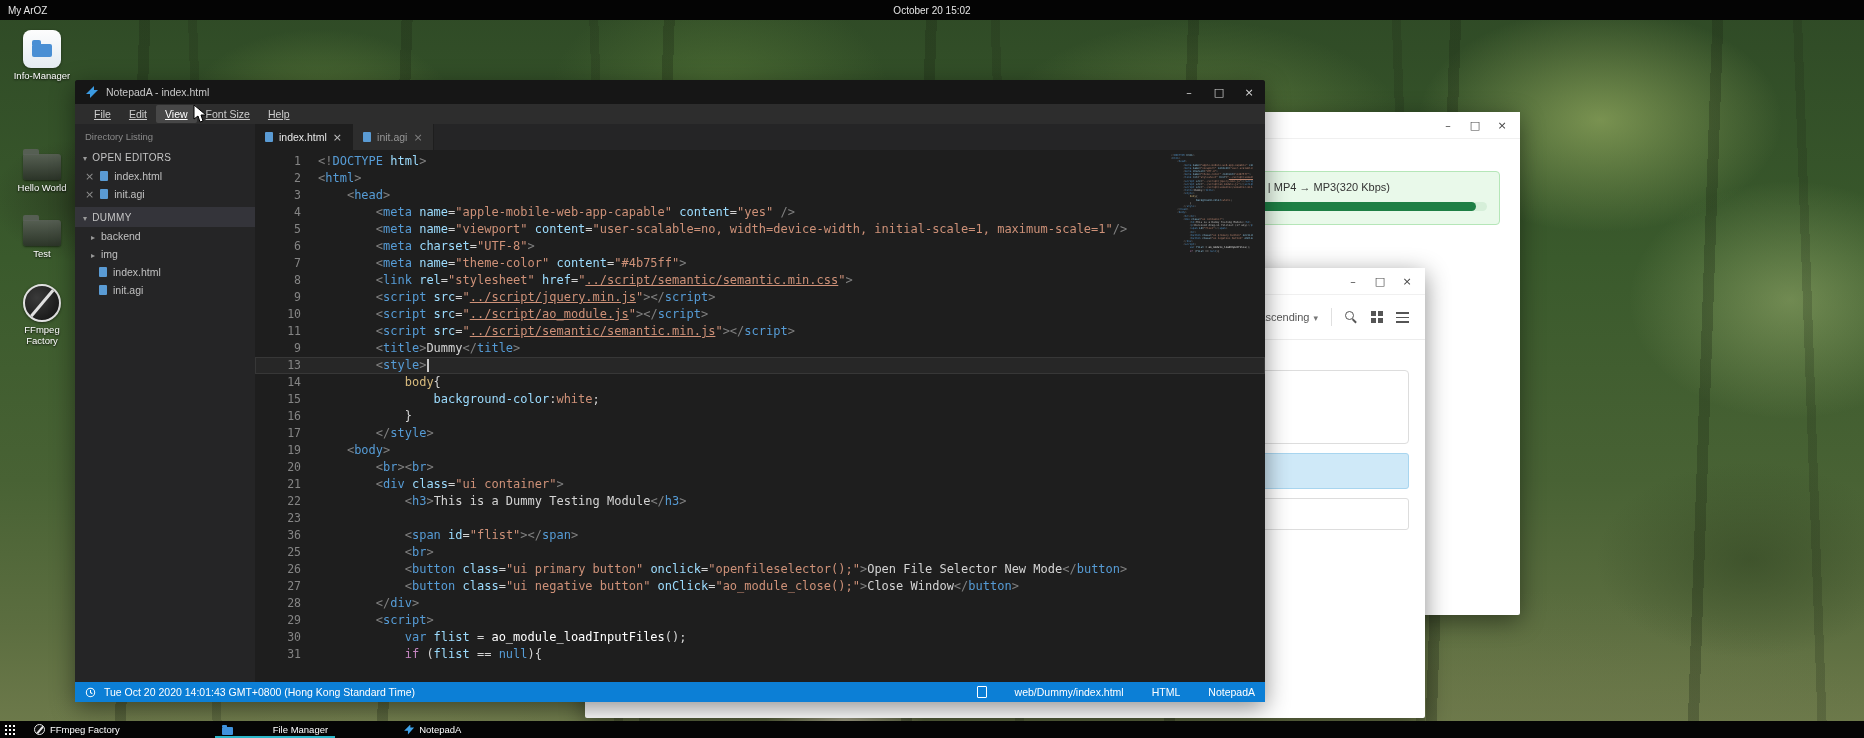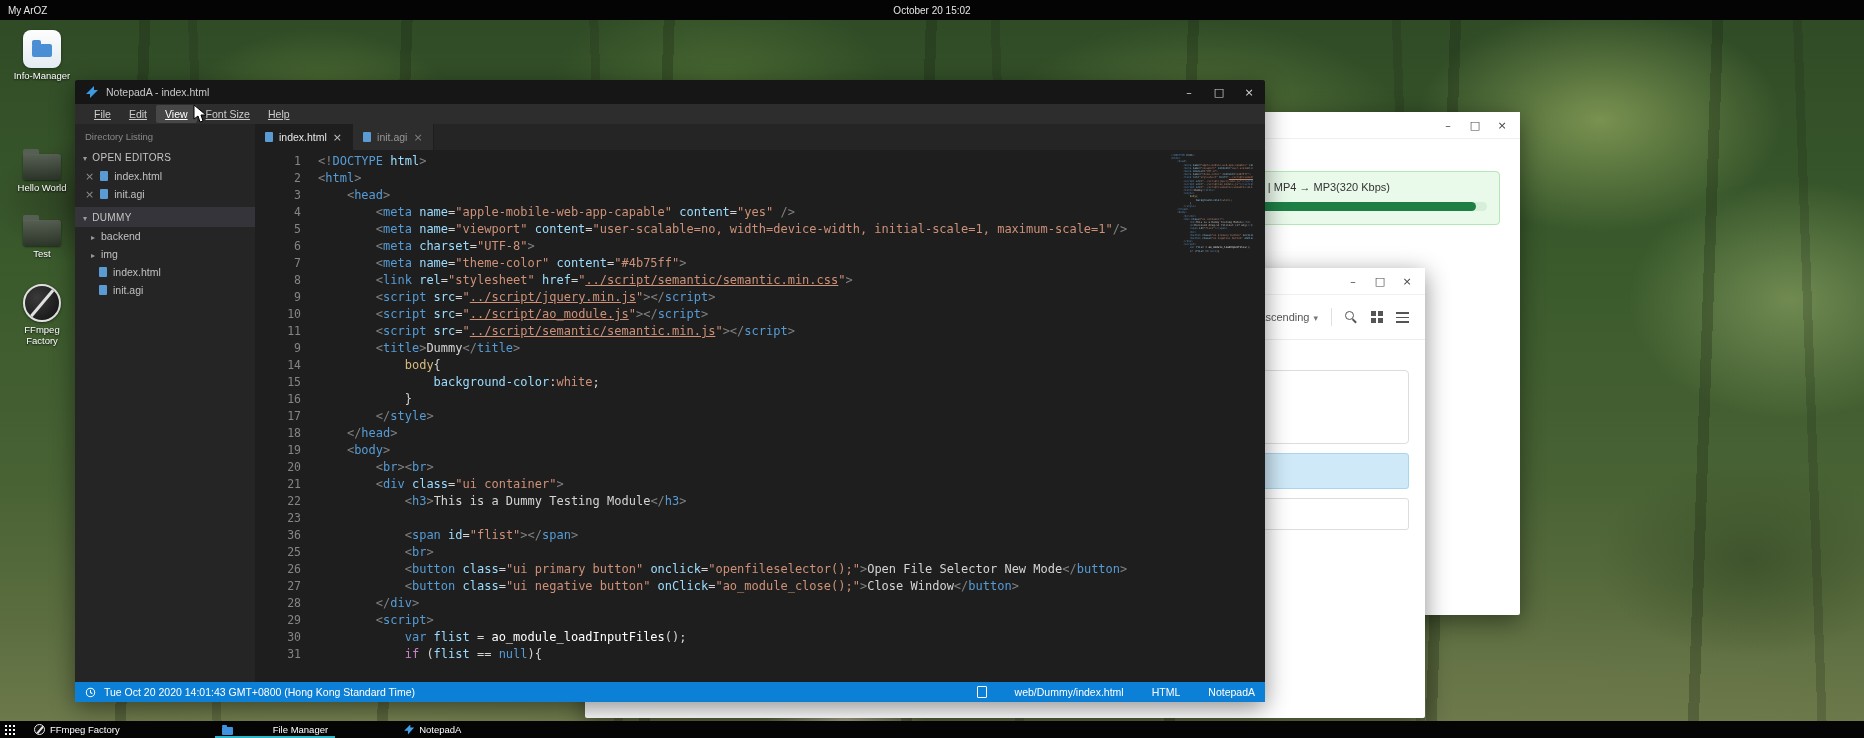--- a/index.html
+++ b/index.html
@@ -340,39 +340,39 @@
                 <span class="line-content"><span class="t-w">        </span><span class="t-g">&lt;</span><span class="t-b">script</span><span class="t-a"> src</span><span class="t-w">=</span><span class="t-s">"</span><span class="t-su">../script/ao_module.js</span><span class="t-s">"</span><span class="t-g">&gt;&lt;/</span><span class="t-b">script</span><span class="t-g">&gt;</span></span>
               </div>
               <div class="code-line">
                 <span class="line-num">11</span>
                 <span class="line-content"><span class="t-w">        </span><span class="t-g">&lt;</span><span class="t-b">script</span><span class="t-a"> src</span><span class="t-w">=</span><span class="t-s">"</span><span class="t-su">../script/semantic/semantic.min.js</span><span class="t-s">"</span><span class="t-g">&gt;&lt;/</span><span class="t-b">script</span><span class="t-g">&gt;</span></span>
               </div>
               <div class="code-line">
                 <span class="line-num">9</span>
                 <span class="line-content"><span class="t-w">        </span><span class="t-g">&lt;</span><span class="t-b">title</span><span class="t-g">&gt;</span><span class="t-w">Dummy</span><span class="t-g">&lt;/</span><span class="t-b">title</span><span class="t-g">&gt;</span></span>
               </div>
+              <div class="code-line current">
+                <span class="line-num">13</span>
+                <span class="line-content"><span class="t-w">        </span><span class="t-g">&lt;</span><span class="t-b">style</span><span class="t-g">&gt;</span><span class="cursor"></span></span>
+              </div>
               <div class="code-line">
                 <span class="line-num">14</span>
                 <span class="line-content"><span class="t-w">            </span><span class="t-go">body</span><span class="t-w">{</span></span>
               </div>
               <div class="code-line">
                 <span class="line-num">15</span>
                 <span class="line-content"><span class="t-w">                </span><span class="t-a">background-color</span><span class="t-w">:</span><span class="t-s">white</span><span class="t-w">;</span></span>
               </div>
               <div class="code-line">
                 <span class="line-num">16</span>
                 <span class="line-content"><span class="t-w">            }</span></span>
               </div>
               <div class="code-line">
                 <span class="line-num">17</span>
                 <span class="line-content"><span class="t-w">        </span><span class="t-g">&lt;/</span><span class="t-b">style</span><span class="t-g">&gt;</span></span>
-              </div>
-              <div class="code-line">
-                <span class="line-num">18</span>
-                <span class="line-content"><span class="t-w">    </span><span class="t-g">&lt;/</span><span class="t-b">head</span><span class="t-g">&gt;</span></span>
               </div>
               <div class="code-line">
                 <span class="line-num">19</span>
                 <span class="line-content"><span class="t-w">    </span><span class="t-g">&lt;</span><span class="t-b">body</span><span class="t-g">&gt;</span></span>
               </div>
               <div class="code-line">
                 <span class="line-num">20</span>
                 <span class="line-content"><span class="t-w">        </span><span class="t-g">&lt;</span><span class="t-b">br</span><span class="t-g">&gt;&lt;</span><span class="t-b">br</span><span class="t-g">&gt;</span></span>
               </div>
               <div class="code-line">

